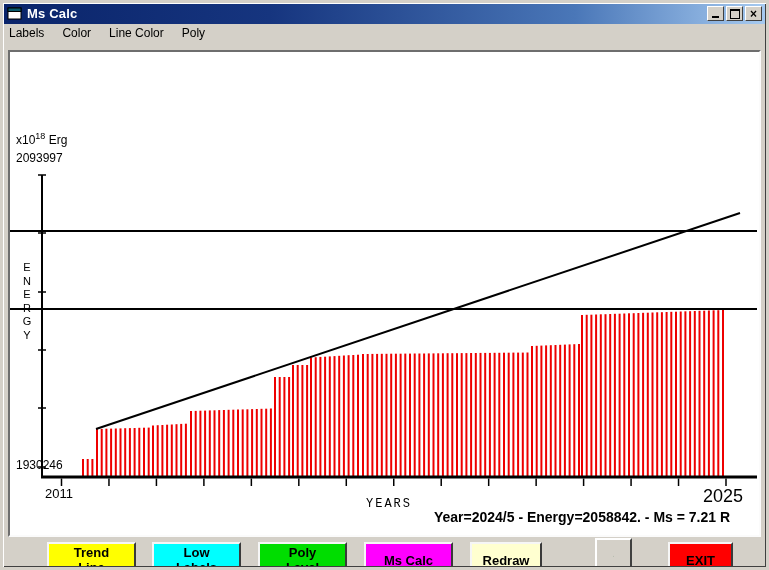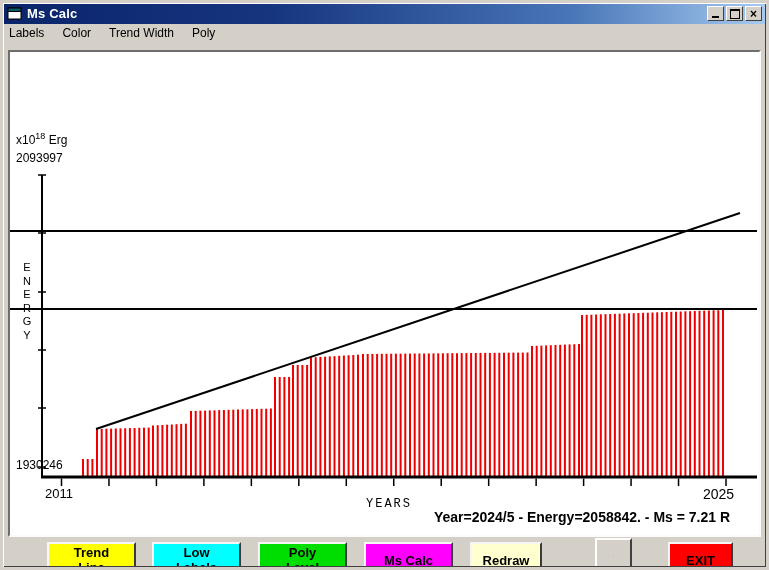--- a/index.html
+++ b/index.html
@@ -34,21 +34,21 @@
     box-sizing:border-box;z-index:1;}
   #plot{position:absolute;left:0;top:0;z-index:3;pointer-events:none;}
   .lbl{position:absolute;z-index:4;color:#000;}
   .unit-label{left:16px;top:131px;font-size:12px;}
   .unit-label sup{font-size:9px;}
   .ymax-label{left:16px;top:151px;font-size:12px;}
   .ymin-label{left:16px;top:458px;font-size:12px;}
   .energy-word{left:19px;top:261px;width:16px;font-size:11px;line-height:13.5px;
     text-align:center;white-space:pre;}
   .xmin-label{left:45px;top:486px;font-size:13px;}
-  .xmax-label{left:703px;top:486px;font-size:14px;}
+  .xmax-label{left:703px;top:486px;font-size:18px;}
   .xtitle-label{left:366px;top:497px;font-size:12px;letter-spacing:2px;font-family:Liberation Mono, monospace;}
   .status-label{left:408px;top:509px;width:348px;text-align:center;font-size:14px;
     font-weight:bold;white-space:nowrap;}
   
   .cbtn{position:absolute;height:21px;border:2px solid;
     border-color:#f6f6f6 #3a3a3a #3a3a3a #f6f6f6;font-family:"Liberation Sans",sans-serif;
     font-size:13px;font-weight:bold;color:#000;padding:16px;cursor:pointer;z-index:6;
     display:flex;align-items:center;justify-content:center;}
   .btn-trend{left:47px;top:542px;width:89px;}
   .btn-low{left:152px;top:542px;width:89px;}
@@ -81,21 +81,21 @@
         </button>
       <button class="tbtn">
           <span class="glyph-close">×</span>
         </button>
     </span>
   </div>
 
   <div class="menubar">
     <span class="menuitem">Labels</span>
     <span class="menuitem">Color</span>
-    <span class="menuitem">Trend Width</span>
+    <span class="menuitem">Line Color</span>
     <span class="menuitem">Poly</span>
   </div>
 
   <div class="panel"></div>
 
   <svg id="plot" width="769" height="570">
       <rect x="82.0" y="459.0" width="2" height="18.0" fill="#ee0000"></rect>
       <rect x="86.7" y="459.0" width="2" height="18.0" fill="#ee0000"></rect>
       <rect x="91.4" y="459.0" width="2" height="18.0" fill="#ee0000"></rect>
       <rect x="96.0" y="429.0" width="2" height="48.0" fill="#ee0000"></rect>

